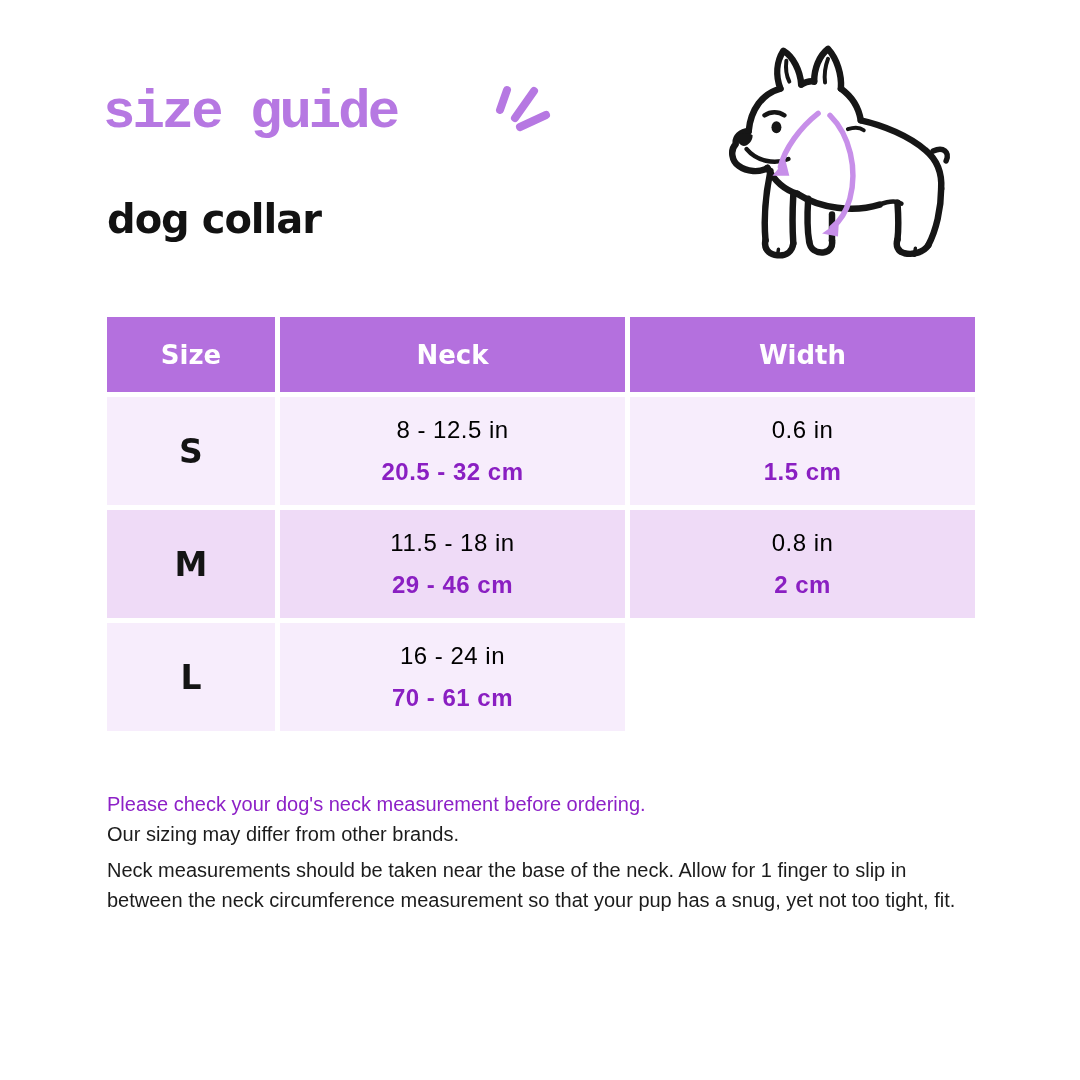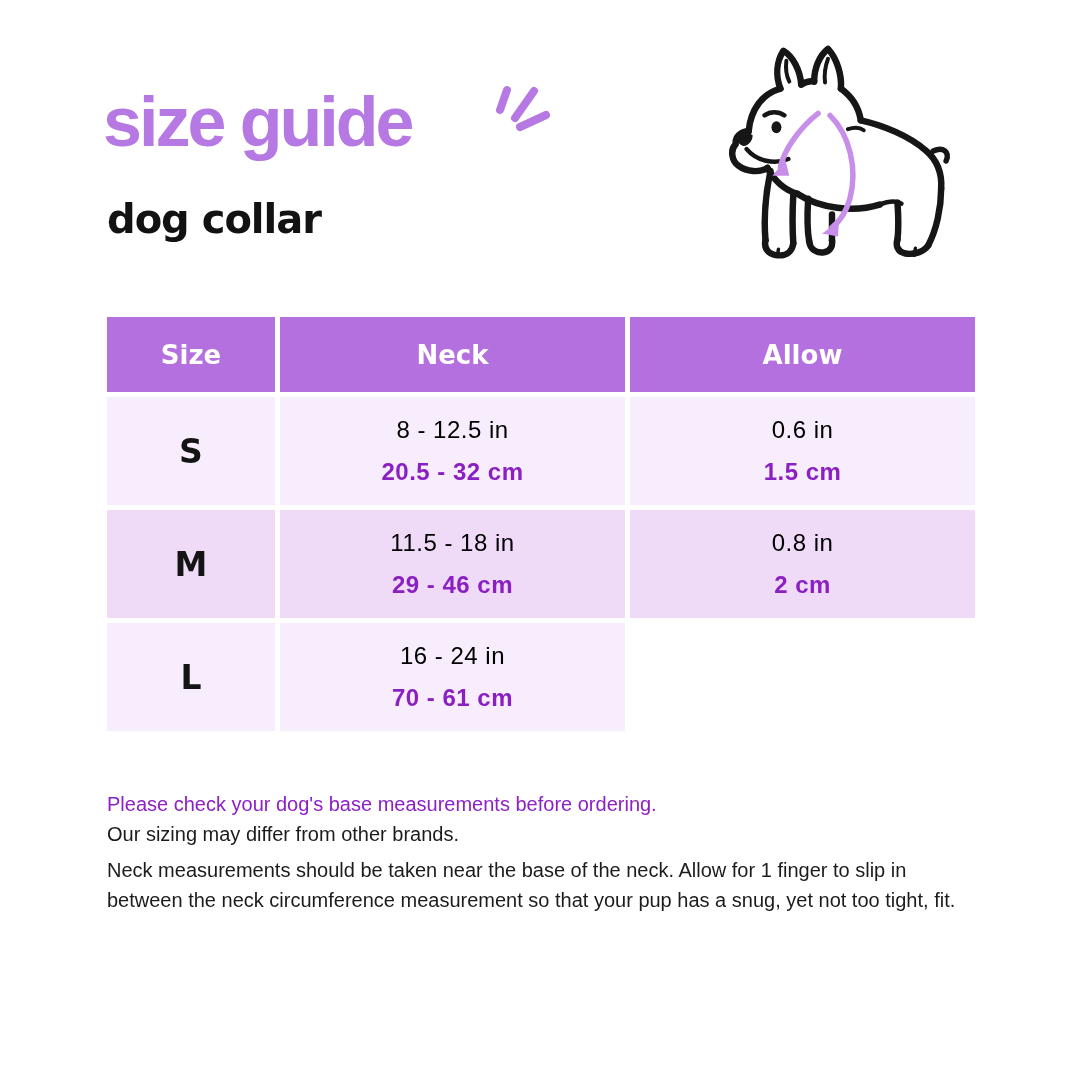--- a/index.html
+++ b/index.html
@@ -7,23 +7,23 @@
     position:relative;
     width:1080px; height:1080px;
     background:#ffffff;
     overflow:hidden;
     font-family:"Liberation Sans", sans-serif;
   }
 
   
   .page-title {
     position:absolute; left:103px; top:82px;
-    font-family:Liberation Sans, sans-serif;
+    font-family:Liberation Mono, monospace;
     font-weight:800;
-    font-size:70px;
+    font-size:54px;
     letter-spacing:-3px;
     color:#b678e2;
   }
   .sparkle {
     position:absolute; left:494px; top:84px;
     width:62px; height:58px;
   }
   .page-subtitle {
     position:absolute; left:107px; top:196px;
     font-family:"DejaVu Sans", sans-serif;
@@ -176,21 +176,21 @@
     <g fill="#c78fe9">
       <path d="M83 117 L70 133 L87 133 Z"></path>
       <path d="M137 179 L120 191 L136 194 Z"></path>
     </g>
   </svg>
 
   <div class="size-table">
 
     <div class="th">Size</div>
     <div class="th">Neck</div>
-    <div class="th">Allow</div>
+    <div class="th">Width</div>
 
     <div class="td row-light">
       <span class="size-letter">S</span>
     </div>
     <div class="td row-light">
       <span class="val-in">8 - 12.5 in</span>
       <span class="val-cm">20.5 - 32 cm</span>
     </div>
     <div class="td row-light">
       <span class="val-in">0.6 in</span>
@@ -212,18 +212,18 @@
     <div class="td row-light">
       <span class="size-letter">L</span>
     </div>
     <div class="td row-light">
       <span class="val-in">16 - 24 in</span>
       <span class="val-cm">70 - 61 cm</span>
     </div>
   </div>
 
   <div class="notes">
-    <div class="note-highlight">Please check your dog's base measurements before ordering.</div>
+    <div class="note-highlight">Please check your dog's neck measurement before ordering.</div>
     <div>Our sizing may differ from other brands.</div>
     <div class="note-paragraph">Neck measurements should be taken near the base of the neck. Allow for 1 finger to slip in between the neck circumference measurement so that your pup has a snug, yet not too tight, fit.</div>
   </div>
 
 </div>
 
 </body></html>

